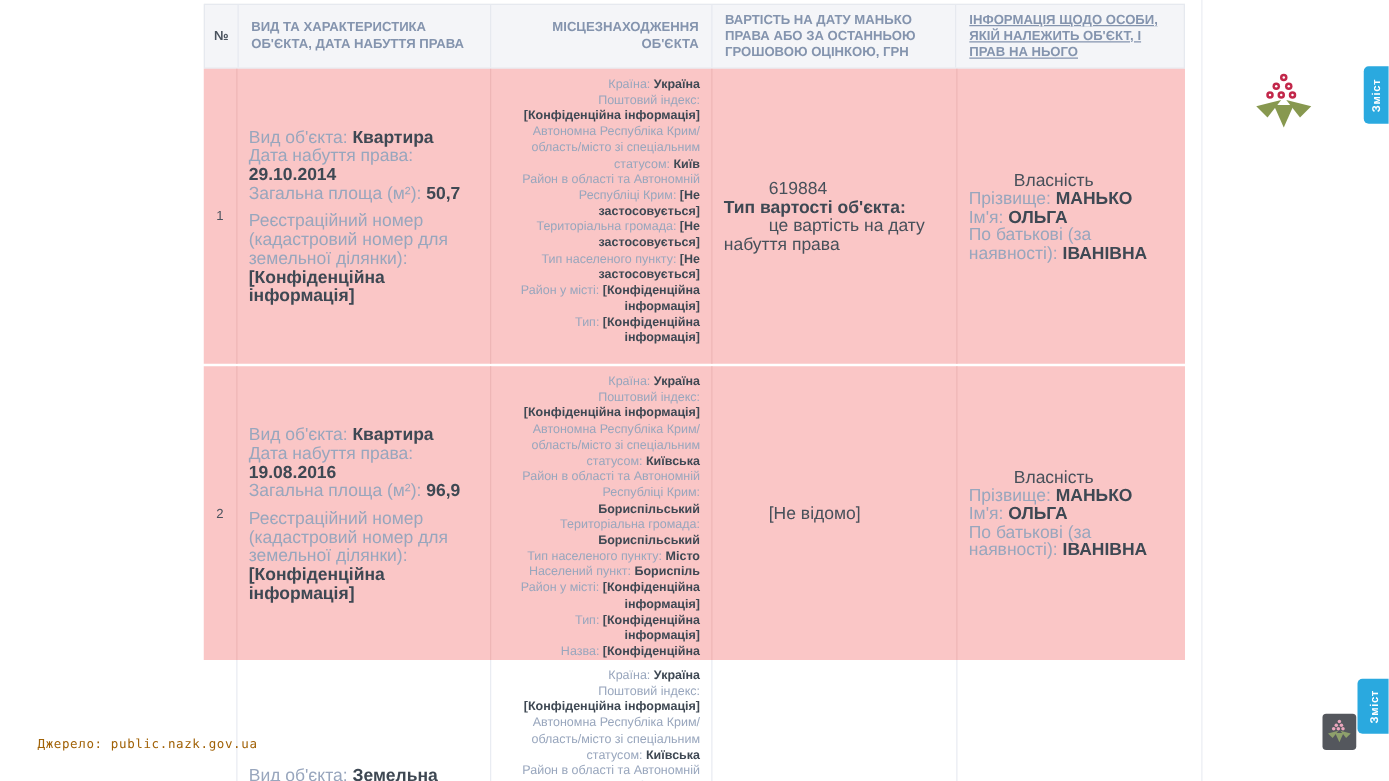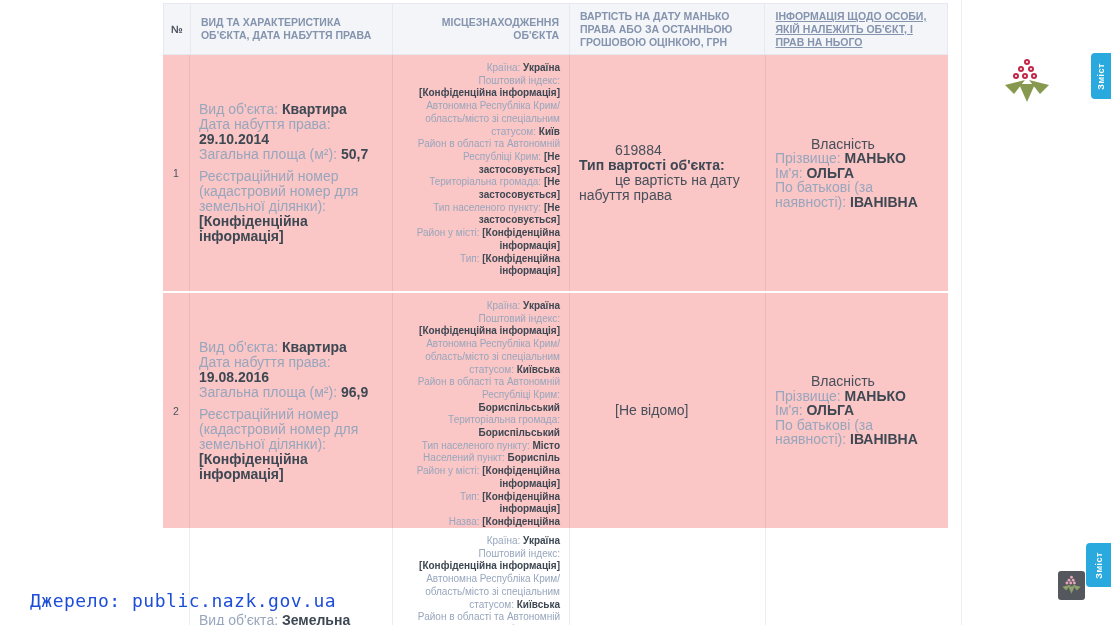--- a/index.html
+++ b/index.html
@@ -60,22 +60,22 @@
   }
   .tab-top{top:53px;width:20px;height:46px;}
   .tab-bottom{top:543px;width:25px;height:44px;}
   .logo-main{position:absolute;left:1004px;top:57px;}
   .badge{
     position:absolute;left:1058px;top:571px;width:27px;height:29px;
     background:#54575d;border-radius:3px;display:flex;align-items:center;justify-content:center;
   }
   .footer-source{
     position:absolute;left:30px;top:590px;
-    font-family:"DejaVu Sans Mono",monospace;font-size:18px;
-    color:#1d4ed8;letter-spacing:0.5px;
+    font-family:"DejaVu Sans Mono",monospace;font-size:10px;
+    color:#a16207;letter-spacing:0.5px;
   }
 </style>
 </head>
 <body>
 
 <div class="page">
   <div class="decl-table">
     <div class="thead">
       <div class="th c1" style="justify-content:center;padding:4px 2px;">№</div>
       <div class="th c2">ВИД ТА ХАРАКТЕРИСТИКА ОБ'ЄКТА, ДАТА НАБУТТЯ ПРАВА</div>

